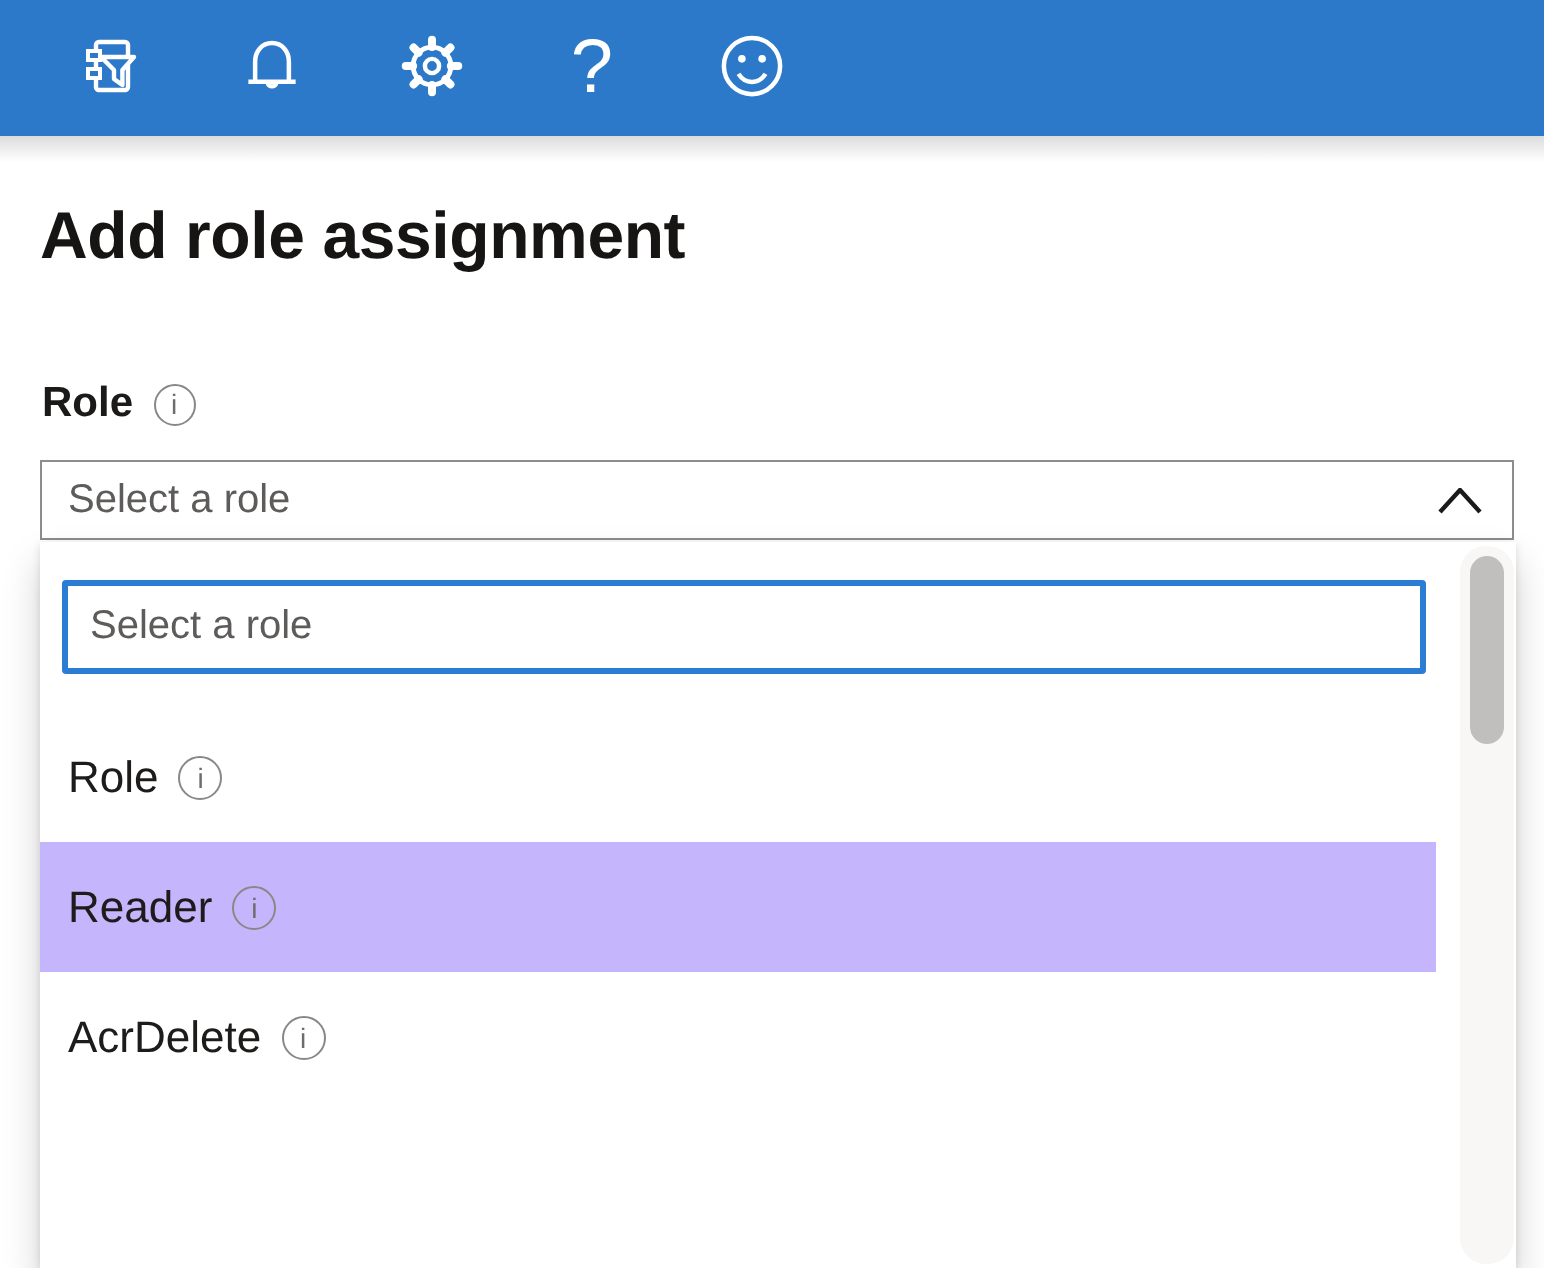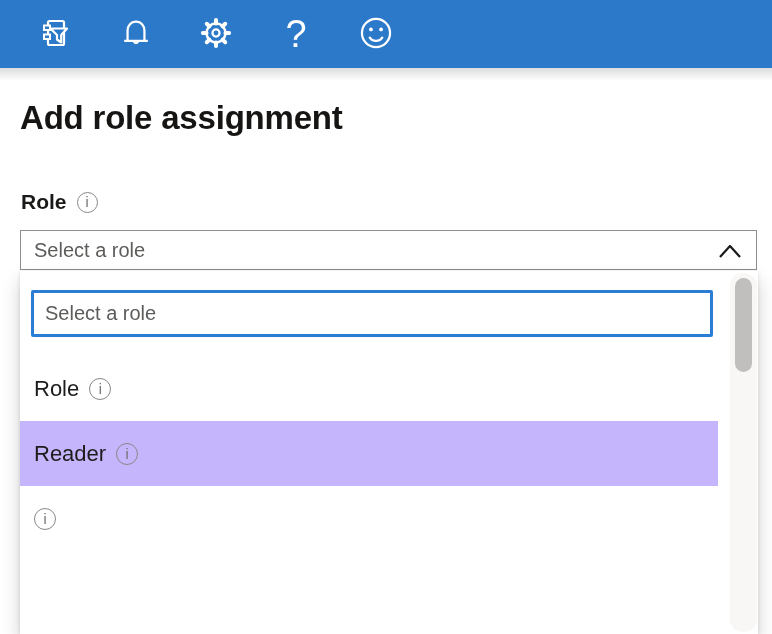--- a/index.html
+++ b/index.html
@@ -139,19 +139,20 @@
   <div class="options">
     <div class="option">
       <span>Role</span>
       <span class="info-icon"></span>
     </div>
     <div class="option highlighted">
       <span>Reader</span>
       <span class="info-icon"></span>
     </div>
     <div class="option">
+      <span>AcrDelete</span>
       <span class="info-icon"></span>
     </div>
   </div>
 
   <div class="scroll-track"></div>
   <div class="scroll-thumb"></div>
 </div>
 
 </body></html>

